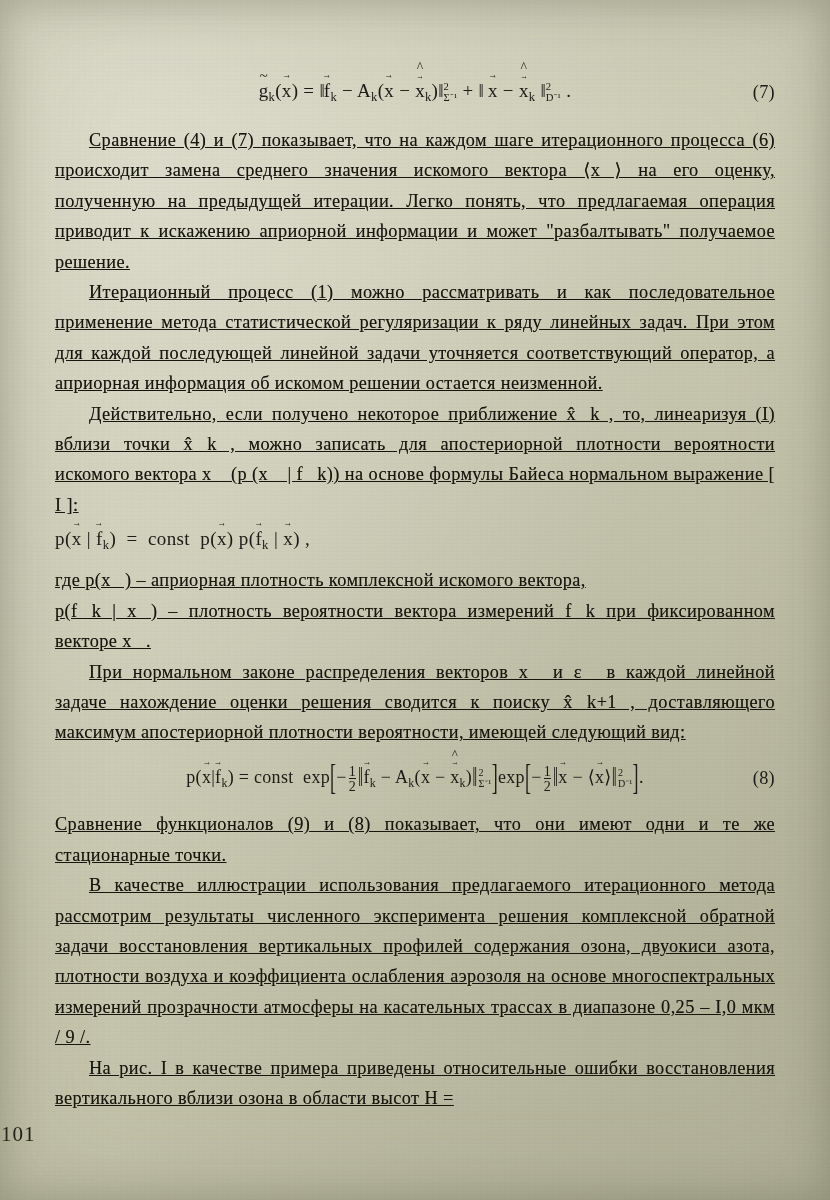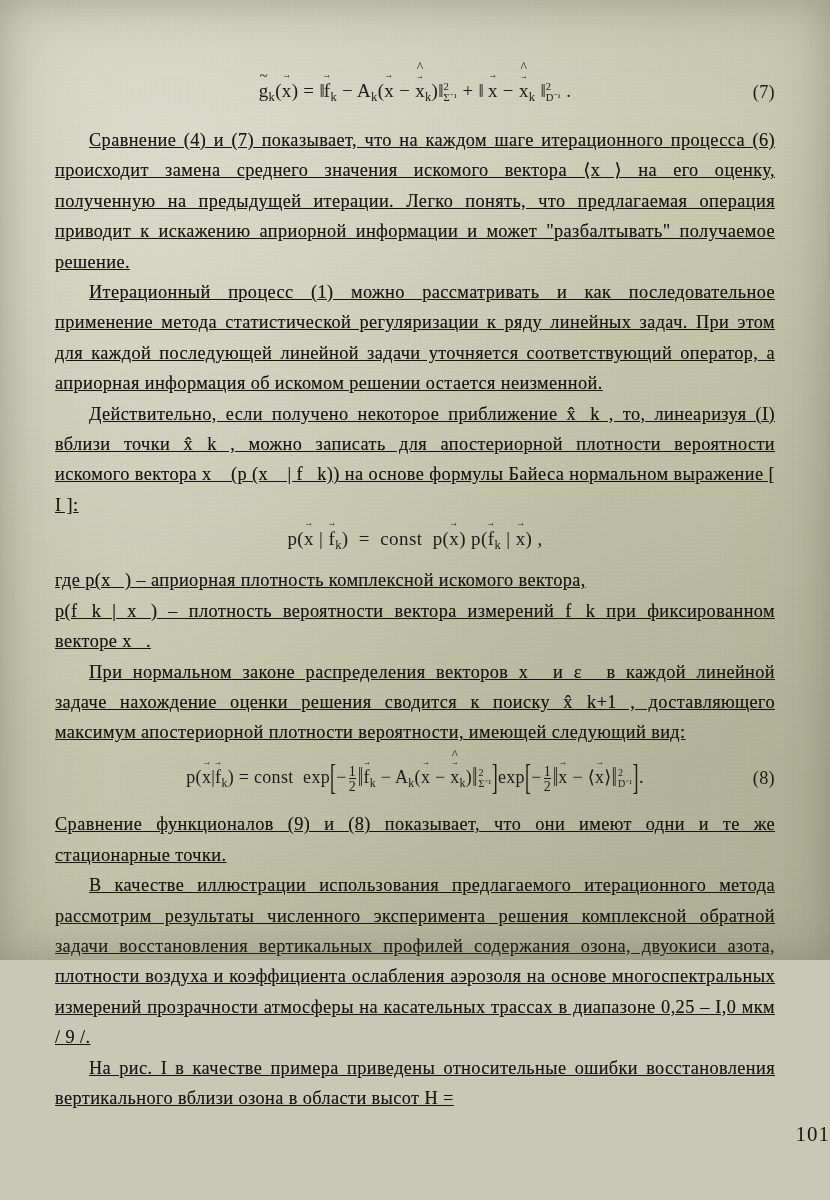--- a/index.html
+++ b/index.html
@@ -11,21 +11,21 @@
     width: 830px;
     height: 1200px;
     position: relative;
     overflow: hidden;
     font-family: "Liberation Serif", serif;
   }
   .page {
     position: absolute;
     left: 0; top: 0;
     width: 830px;
-    height: 960px;
+    height: 1200px;
     background:
       radial-gradient(ellipse at 20% 15%, rgba(255,255,255,0.26), rgba(255,255,255,0) 55%),
       radial-gradient(ellipse at 85% 80%, rgba(120,120,95,0.20), rgba(255,255,255,0) 60%),
       linear-gradient(160deg, #d3d2bd 0%, #cbcab3 35%, #c5c4ac 70%, #bdbca4 100%);
   }
   .grain {
     position: absolute;
     inset: 0;
     opacity: 0.30;
     background-image:
@@ -135,35 +135,34 @@
     display: inline-block;
     vertical-align: middle;
     font-size: 0.56em;
     line-height: 1.0;
     text-align: left;
     margin-left: 1px;
   }
   .stacked span { display: block; }
 
   .eq-center {
-    text-align: center;
     font-size: 19px;
     letter-spacing: 0.4px;
   }
   .spacer-8 { height: 8px; }
   .spacer-12 { height: 12px; }
   .spacer-16 { height: 16px; }
   .spacer-20 { height: 20px; }
 
   .page-number {
     position: absolute;
     left: 1px;
     right: 0;
     top: 1122px;
-    text-align: right;
+    text-align: left;
     font-size: 21px;
     letter-spacing: 1px;
     color: #16160f;
   }
 </style>
 </head>
 <body>
 
 <div class="page">
   <div class="grain"></div>

